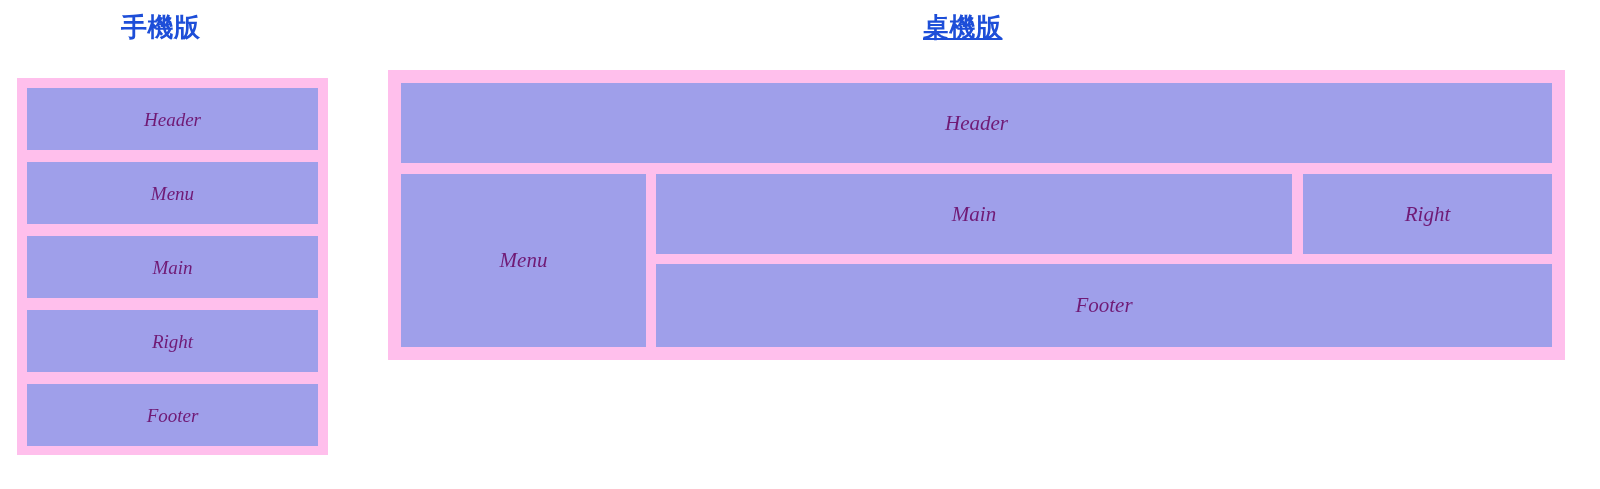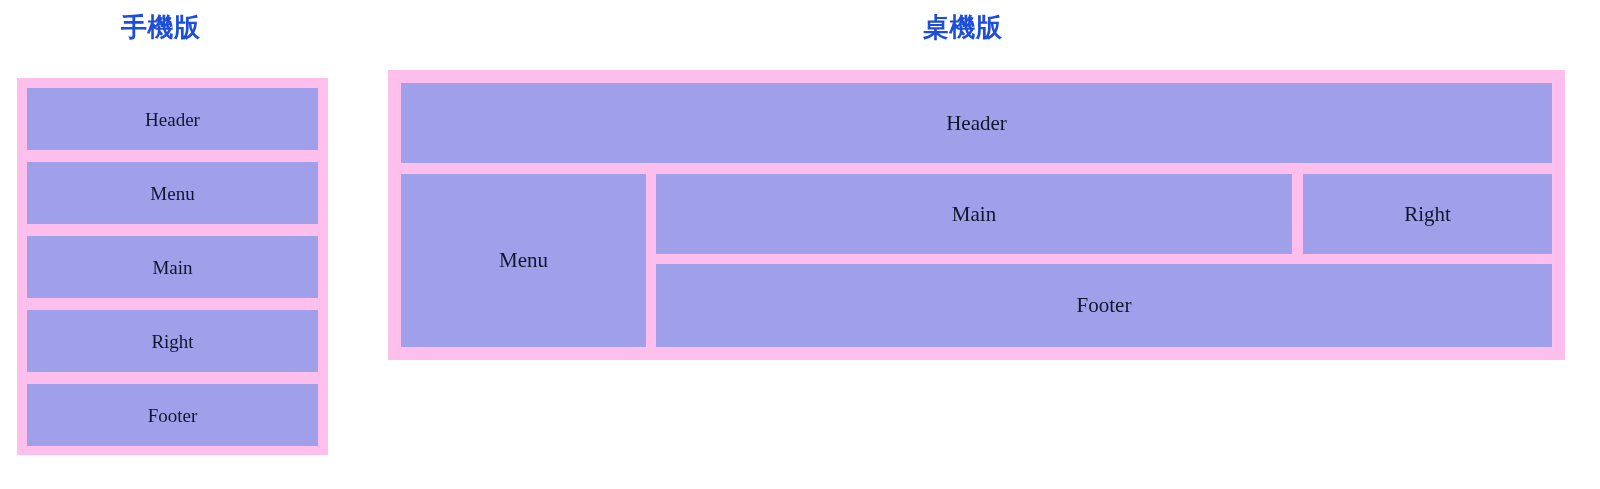--- a/index.html
+++ b/index.html
@@ -20,39 +20,40 @@
     position: absolute;
     font-family: "Liberation Sans", "DejaVu Sans", sans-serif;
     font-weight: bold;
     font-size: 26px;
     color: #1d4ed8;
     letter-spacing: 0.5px;
     white-space: nowrap;
     line-height: 1;
   }
   #title-mobile { left: 121px; top: 14px; }
-  #title-desktop { left: 923px; top: 14px; }
+  #title-desktop { left: 923px; top: 14px; text-decoration: underline; }
 
   
   .frame {
     position: absolute;
     background: #ffbfec;
     box-sizing: border-box;
   }
   .cell {
     position: absolute;
     background: #9f9fea;
     box-sizing: border-box;
     display: flex;
     align-items: center;
     justify-content: center;
-    color: #0f172a;
+    color: #701a75;
     font-size: 19px;
     font-family: "Liberation Serif", "DejaVu Serif", serif;
     line-height: 1;
+    font-style: italic;
   }
 
   
   #mobile-frame {
     left: 17px;
     top: 78px;
     width: 311px;
     height: 377px;
   }
   #mobile-frame .cell { left: 10px; width: 291px; height: 62px; }

